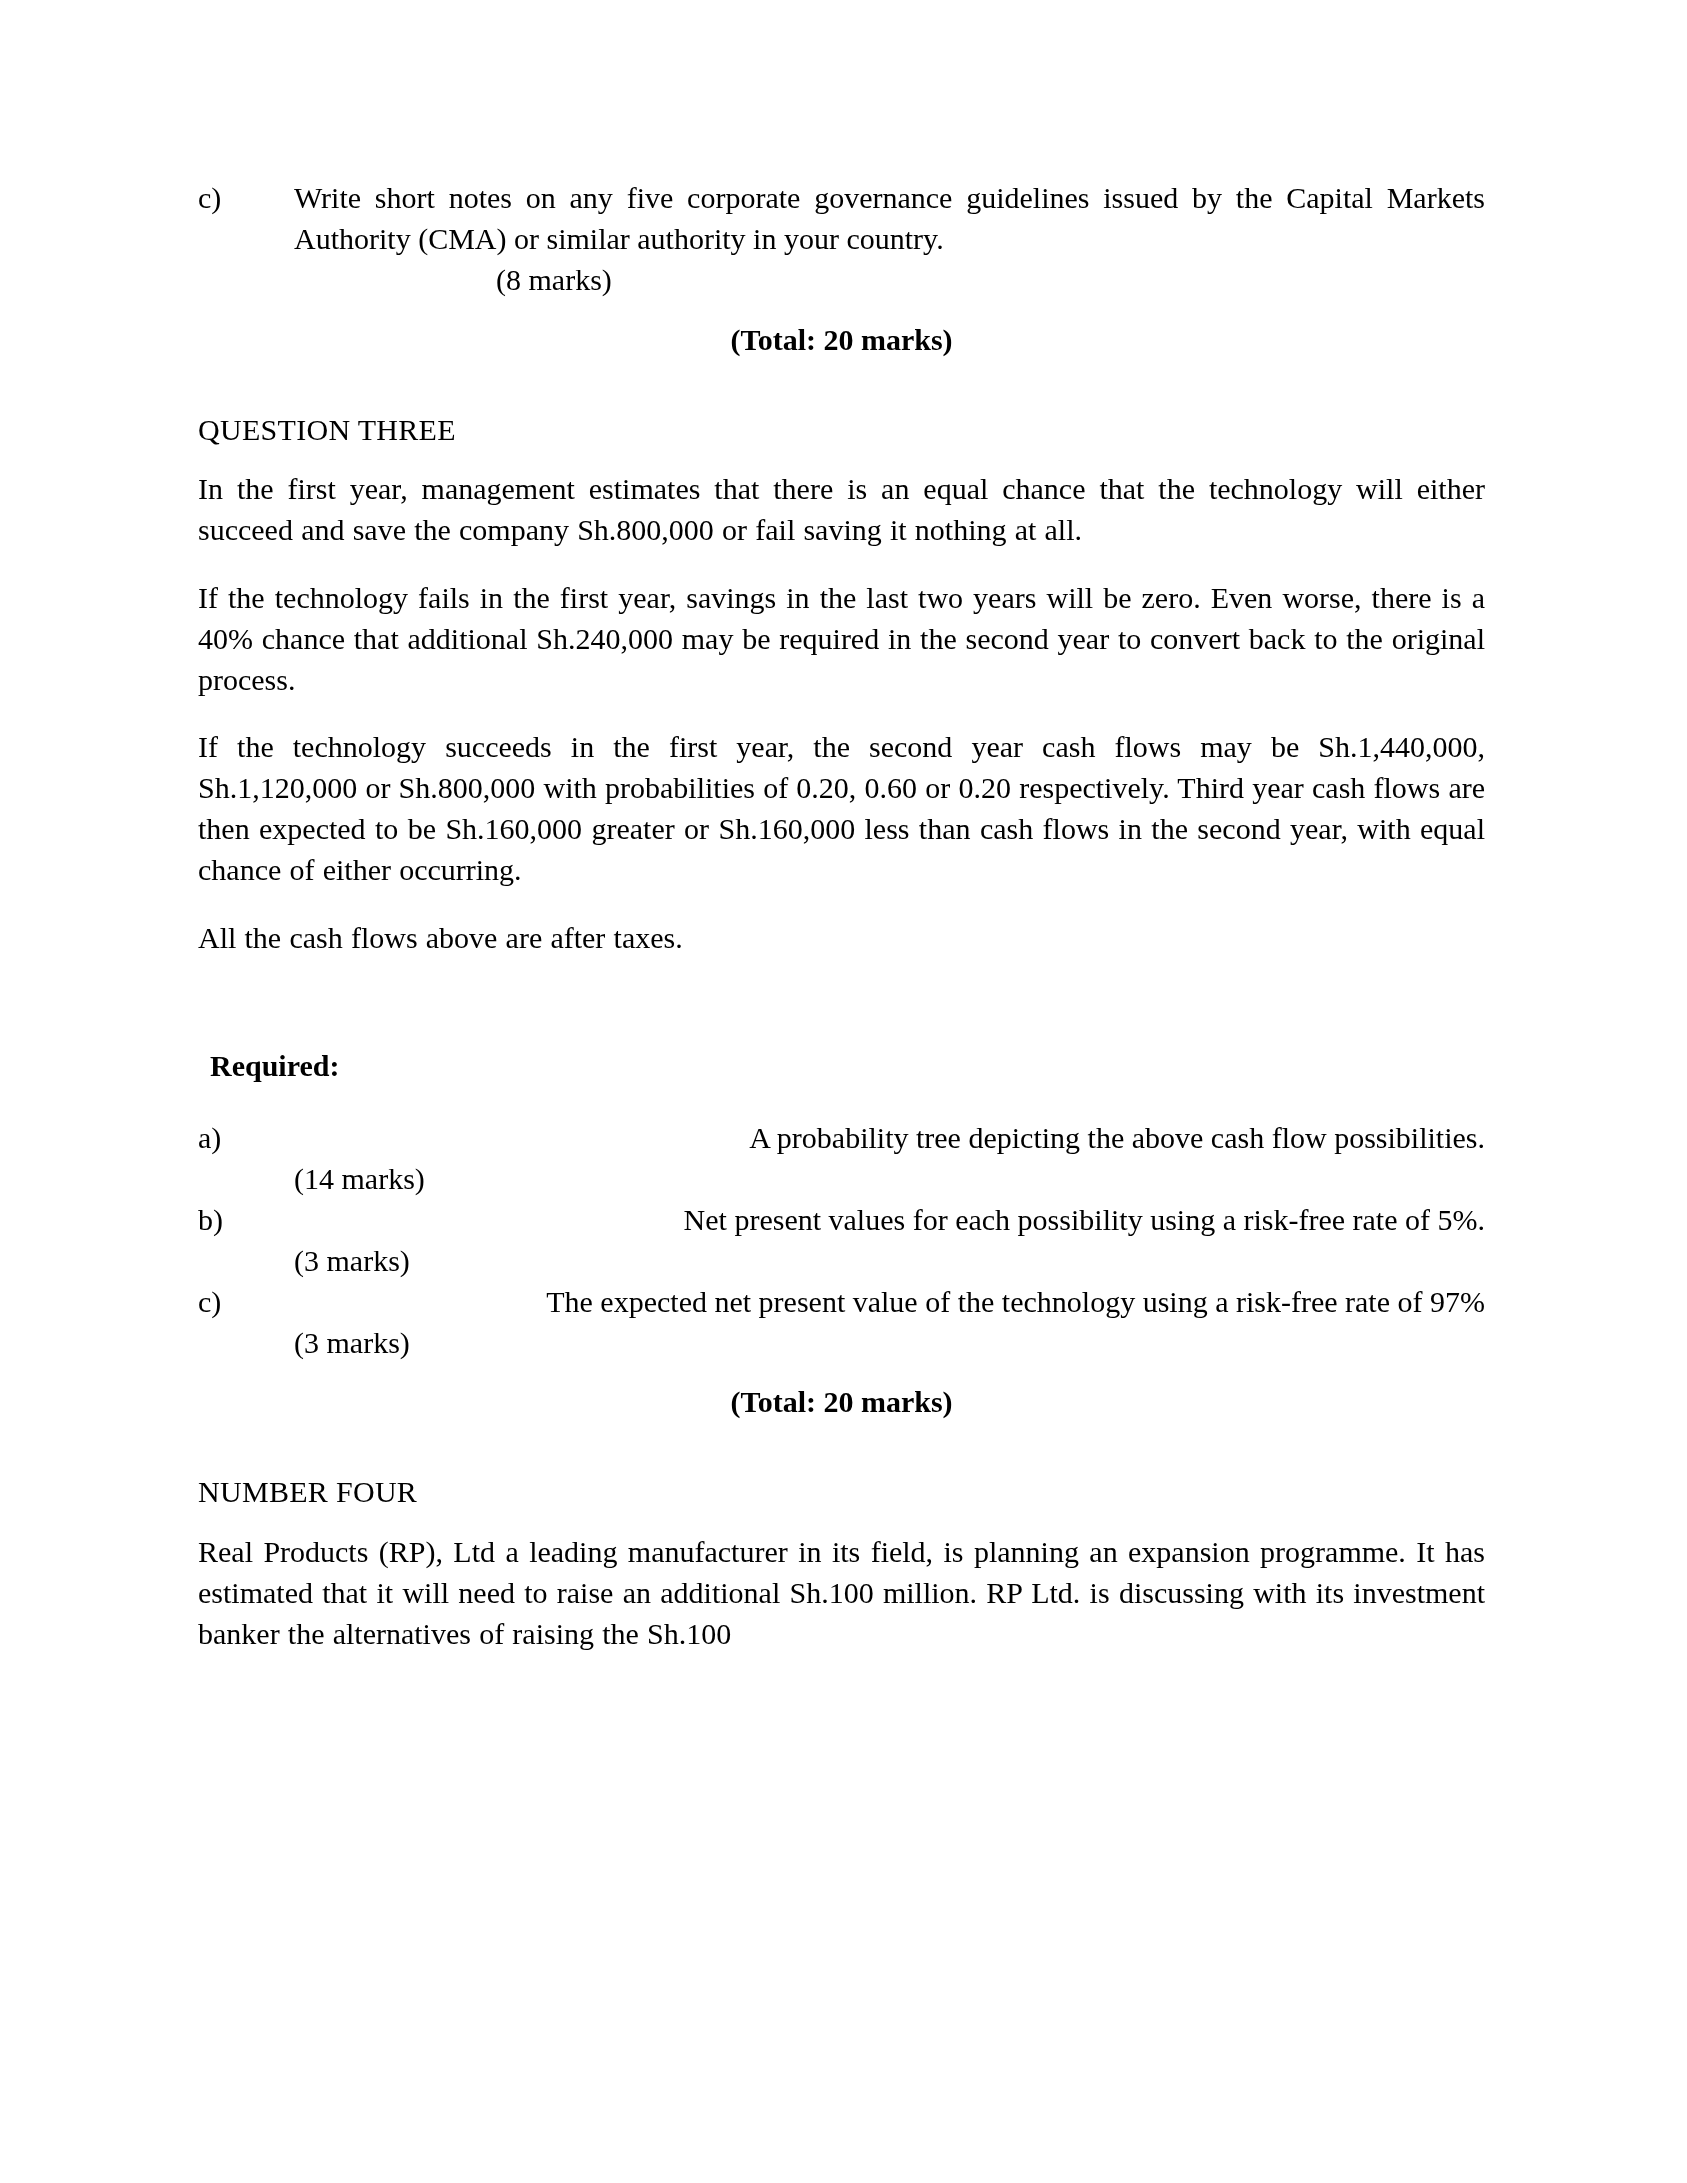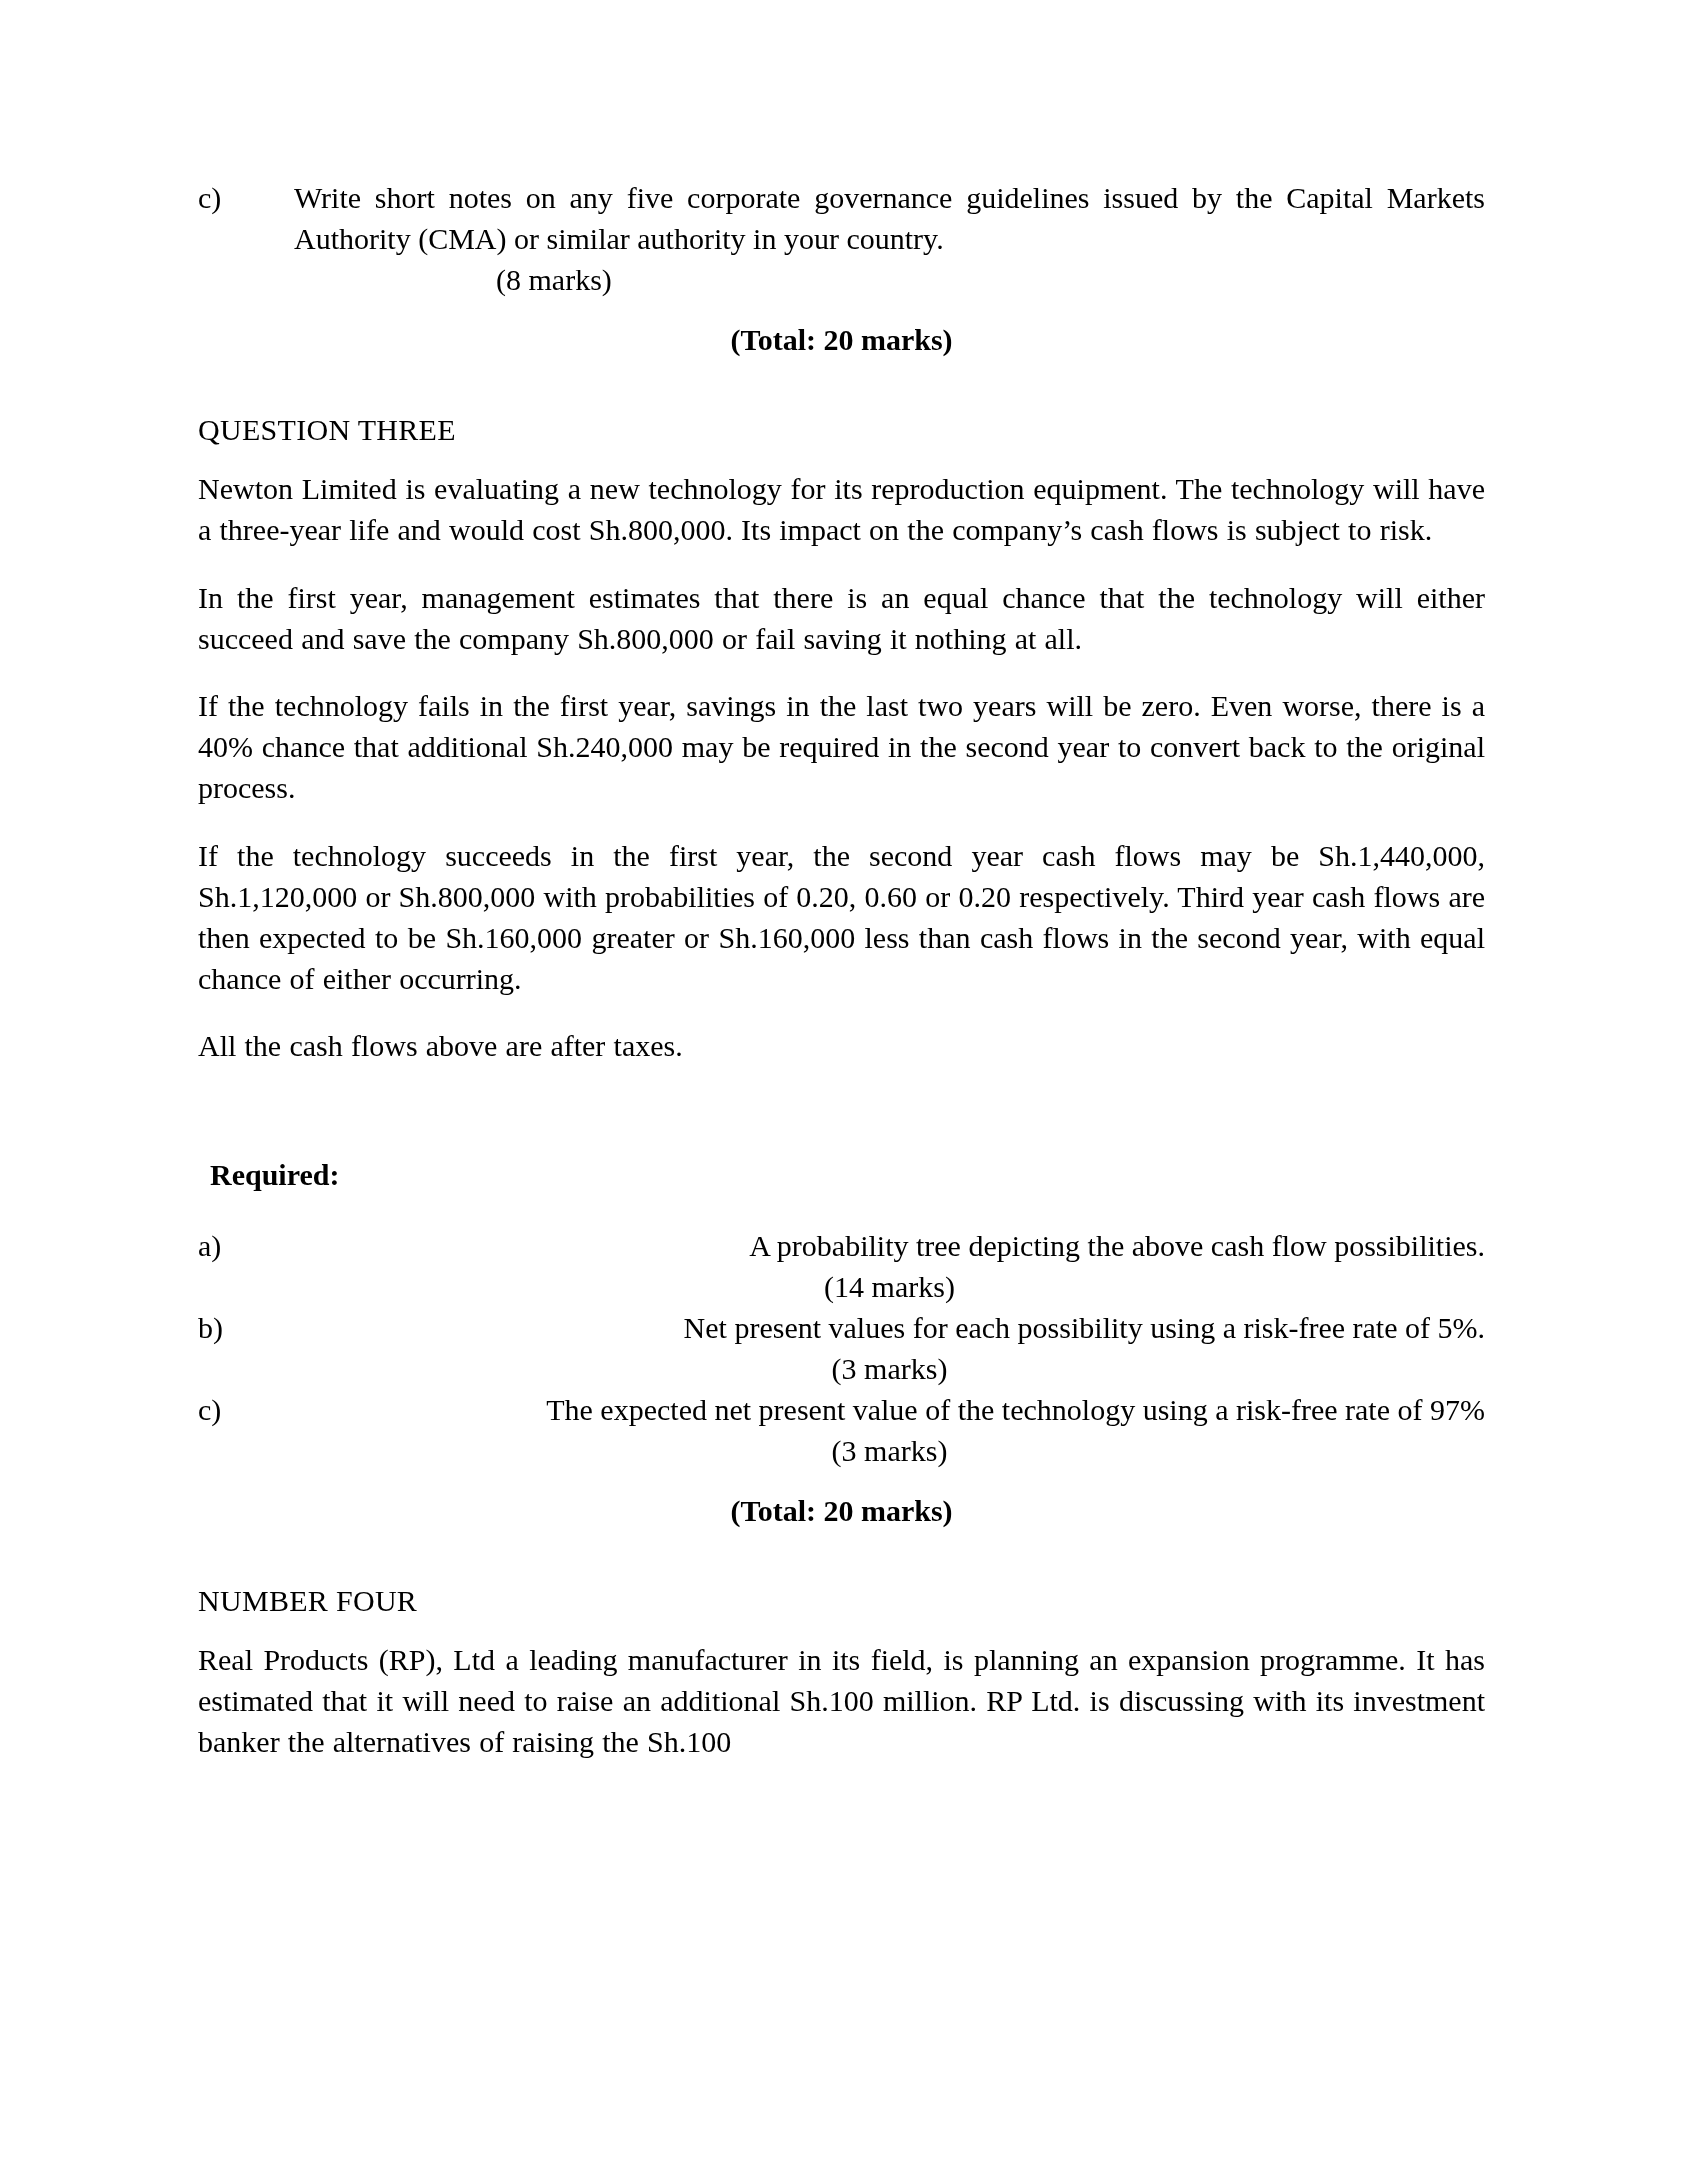--- a/index.html
+++ b/index.html
@@ -52,21 +52,20 @@
     text-align: justify;
     text-justify: inter-word;
   }
   .list-body.nojust {
     text-align: right;
   }
   .marks-indent {
     margin-left: 96px;
     font-size: 30px;
     line-height: 41px;
-    text-align: center;
   }
   .marks-deep {
     margin-left: 298px;
     font-size: 30px;
     line-height: 41px;
   }
 
   
   .heading {
     font-size: 30px;
@@ -109,21 +108,20 @@
     <div class="vspace-sm"></div>
 
     <div class="total-line">(Total: 20 marks)</div>
 
     <div class="vspace-lg"></div>
 
     <div class="heading">QUESTION THREE</div>
 
     <div class="vspace-sm"></div>
 
-    <p class="para">Newton  Limited is evaluating a new technology for its reproduction equipment.  The technology will have a three-year life and would cost Sh.800,000.  Its impact on the company’s cash flows is subject to risk.</p>
 
     <p class="para">In the first year, management estimates that there is an equal chance that the technology will either succeed and save the company Sh.800,000 or fail saving it nothing at all.</p>
 
     <p class="para">If the technology fails in the first year, savings in the last two years will be zero.  Even worse, there is a 40% chance that additional Sh.240,000 may be required in the second year to convert back to the original process.</p>
 
     <p class="para">If the technology succeeds in the first year, the second year cash flows may be Sh.1,440,000, Sh.1,120,000 or Sh.800,000 with probabilities of 0.20, 0.60 or 0.20 respectively.  Third year cash flows are then expected to be Sh.160,000 greater or Sh.160,000 less than cash flows in the second year, with equal chance of either occurring.</p>
 
     <p class="para">All the cash flows above are after taxes.</p>
 
     <div class="vspace-lg"></div>

